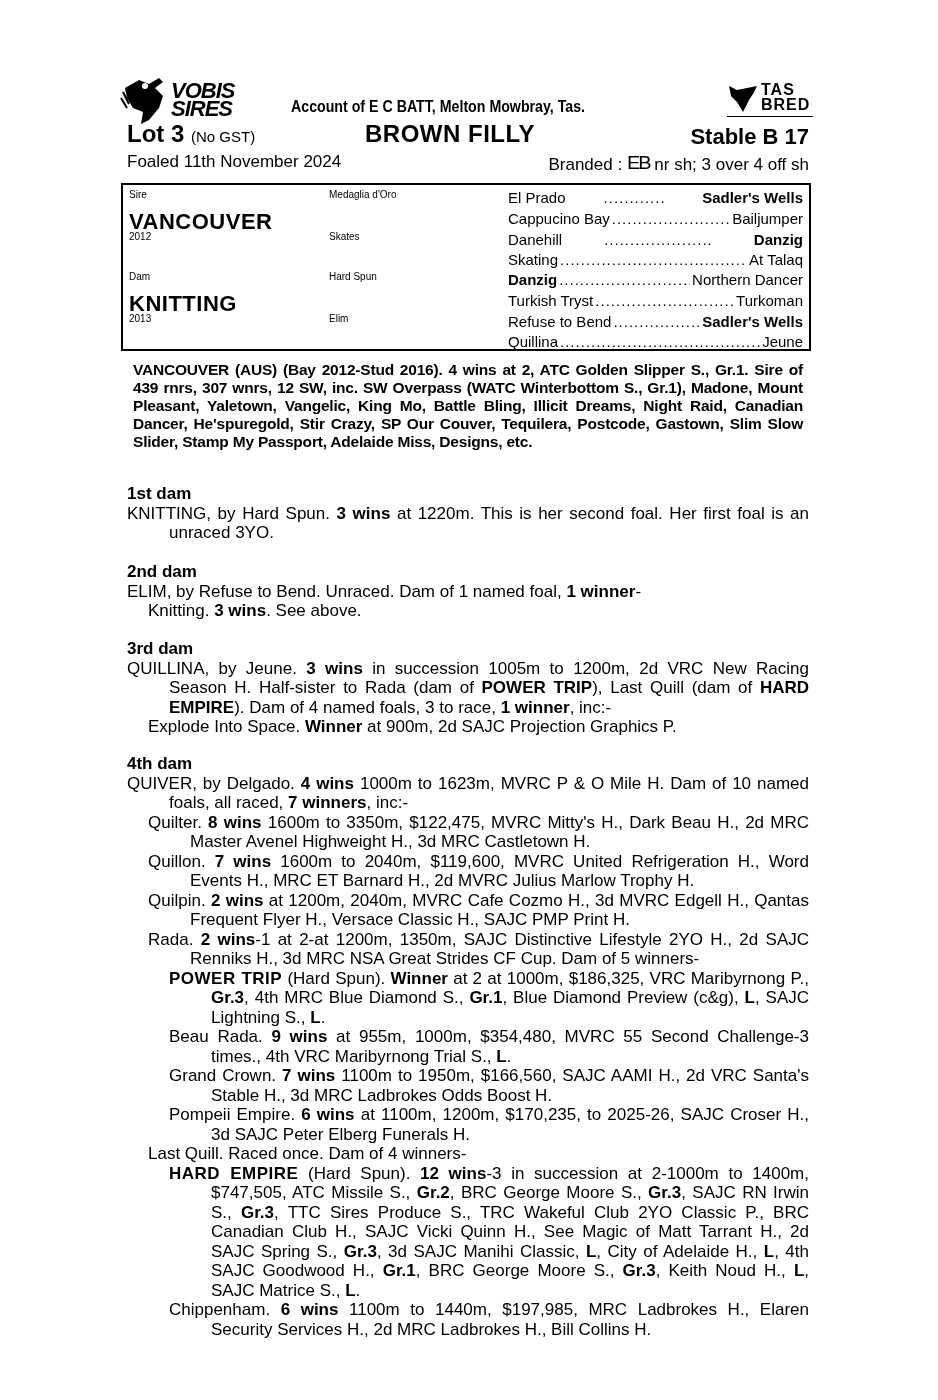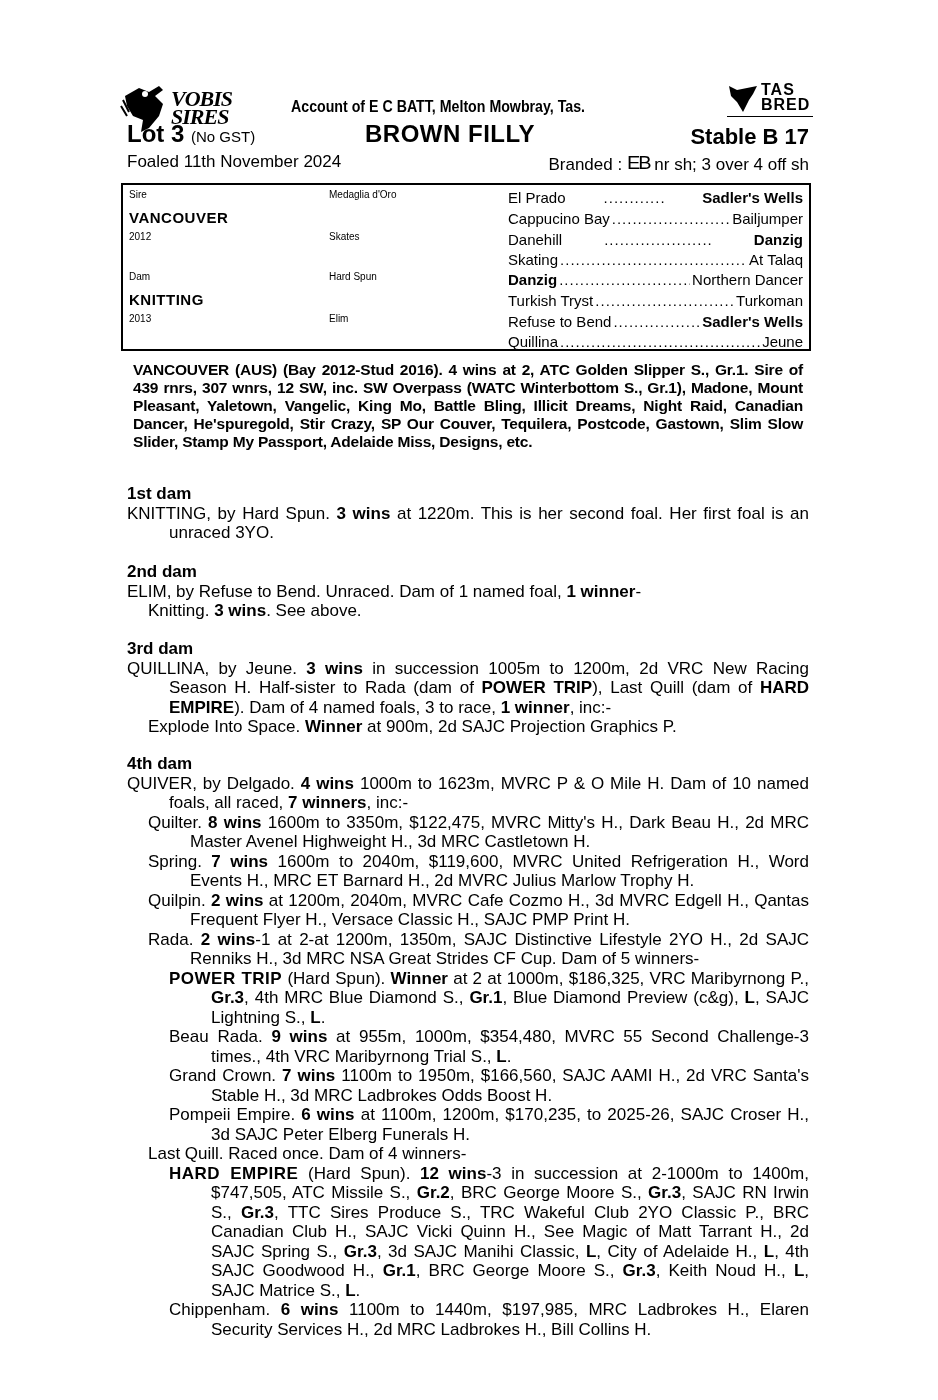--- a/index.html
+++ b/index.html
@@ -1,21 +1,21 @@
 <!DOCTYPE html>
 <html><head>
 <meta charset="utf-8">
 <style>
   html, body { margin:0; padding:0; background:#ffffff; }
   body { width:938px; height:1400px; position:relative; overflow:hidden; color:#000;
          font-family:"Liberation Sans", sans-serif; }
   .page { position:absolute; left:127px; top:62px; width:682px; }
 
   
-  .logo-vobis { position:absolute; left:-8px; top:20px; width:140px; height:52px;font-family:Liberation Serif, serif; }
+  .logo-vobis { position:absolute; left:-8px; top:12px; width:140px; height:52px; }
   .logo-vobis svg { position:absolute; left:0; top:0; }
   .vobis-text { position:absolute; left:52px; top:8px; font-weight:900; font-style:italic;
                 font-size:22px; line-height:18px; letter-spacing:-1px; }
   .account { position:absolute; left:164px; top:35px; font-size:16.5px; font-weight:bold;
              transform:scaleX(0.86); transform-origin:left; white-space:nowrap; }
   .logo-tas { position:absolute; left:600px; top:20px; width:90px; height:40px; }
   .tas-text { position:absolute; left:34px; top:0; font-size:16px; line-height:15px; font-weight:bold; letter-spacing:1px; }
   .tas-tag { position:absolute; left:0; top:34px; width:86px; height:2px; border-top:1px solid #000; font-size:3px; }
 
   .lot-row { position:absolute; left:0; top:58px; width:682px; height:28px; }
@@ -26,21 +26,21 @@
 
   .foaled-row { position:absolute; left:0; top:90px; width:682px; font-size:17px; }
   .foaled { position:absolute; left:0; top:0; white-space:nowrap; }
   .brand { position:absolute; right:0; top:0; white-space:nowrap; }
   .brand-mark { font-size:20px; letter-spacing:-2px; display:inline-block; transform:scaleY(0.9); }
 
   
   .ped { position:absolute; left:-6px; top:121px; width:690px; height:168px;
          border:2px solid #000; box-sizing:border-box; }
   .ped .cell { position:absolute; font-size:10px; white-space:nowrap; }
-  .ped .big { font-size:15px; font-weight:900; letter-spacing:0.5px; }
+  .ped .big { font-size:22px; font-weight:900; letter-spacing:0.5px; }
   .gp { position:absolute; left:385px; width:295px; height:20px; font-size:15px; display:flex; }
   .gp .n { white-space:nowrap; }
   .gp .dots { flex:1; overflow:hidden; white-space:nowrap; margin:0 2px; }
   .gp .dots::after { content:"................................................................................"; letter-spacing:1px; }
   .gp .s { white-space:nowrap; }
   .gp .b { font-weight:900; }
 
   
   .blurb { position:absolute; left:6px; top:299px; width:670px; font-size:15.5px; line-height:18px;
            font-weight:900; text-align:justify; letter-spacing:-0.2px; }
@@ -175,21 +175,21 @@
     <h3>3rd dam</h3>
     <div class="p ind0"><span>QUILLINA, by Jeune. </span><b>3 wins</b><span> in succession 1005m to 1200m, 2d VRC New Racing Season H. Half-sister to Rada (dam of </span><b>POWER TRIP</b><span>), Last Quill (dam of </span><b>HARD EMPIRE</b><span>). Dam of 4 named foals, 3 to race, </span><b>1 winner</b><span>, inc:-</span></div>
     <div class="p ind1s"><span>Explode Into Space. </span><b>Winner</b><span> at 900m, 2d SAJC Projection Graphics P.</span></div>
   </div>
 
   <div class="sec" style="top:692px;">
     <h3>4th dam</h3>
     <div class="p ind0"><span>QUIVER, by Delgado. </span><b>4 wins</b><span> 1000m to 1623m, MVRC P &amp; O Mile H. Dam of 10 named foals, all raced, </span><b>7 winners</b><span>, inc:-</span></div>
 
     <div class="p ind1"><span>Quilter. </span><b>8 wins</b><span> 1600m to 3350m, $122,475, MVRC Mitty's H., Dark Beau H., 2d MRC Master Avenel Highweight H., 3d MRC Castletown H.</span></div>
-    <div class="p ind1"><span>Spring. </span><b>7 wins</b><span> 1600m to 2040m, $119,600, MVRC United Refrigeration H., Word Events H., MRC ET Barnard H., 2d MVRC Julius Marlow Trophy H.</span></div>
+    <div class="p ind1"><span>Quillon. </span><b>7 wins</b><span> 1600m to 2040m, $119,600, MVRC United Refrigeration H., Word Events H., MRC ET Barnard H., 2d MVRC Julius Marlow Trophy H.</span></div>
     <div class="p ind1"><span>Quilpin. </span><b>2 wins</b><span> at 1200m, 2040m, MVRC Cafe Cozmo H., 3d MVRC Edgell H., Qantas Frequent Flyer H., Versace Classic H., SAJC PMP Print H.</span></div>
     <div class="p ind1"><span>Rada. </span><b>2 wins</b><span>-1 at 2-at 1200m, 1350m, SAJC Distinctive Lifestyle 2YO H., 2d SAJC Renniks H., 3d MRC NSA Great Strides CF Cup. Dam of 5 winners-</span></div>
 
     <div class="p ind2"><b style="letter-spacing:0.5px;">POWER TRIP</b><span> (Hard Spun). </span><b>Winner</b><span> at 2 at 1000m, $186,325, VRC Maribyrnong P., </span><b>Gr.3</b><span>, 4th MRC Blue Diamond S., </span><b>Gr.1</b><span>, Blue Diamond Preview (c&amp;g), </span><b>L</b><span>, SAJC Lightning S., </span><b>L</b><span>.</span></div>
     <div class="p ind2"><span>Beau Rada. </span><b>9 wins</b><span> at 955m, 1000m, $354,480, MVRC 55 Second Challenge-3 times., 4th VRC Maribyrnong Trial S., </span><b>L</b><span>.</span></div>
     <div class="p ind2"><span>Grand Crown. </span><b>7 wins</b><span> 1100m to 1950m, $166,560, SAJC AAMI H., 2d VRC Santa's Stable H., 3d MRC Ladbrokes Odds Boost H.</span></div>
     <div class="p ind2"><span>Pompeii Empire. </span><b>6 wins</b><span> at 1100m, 1200m, $170,235, to 2025-26, SAJC Croser H., 3d SAJC Peter Elberg Funerals H.</span></div>
 
     <div class="p ind1"><span>Last Quill. Raced once. Dam of 4 winners-</span></div>
 

